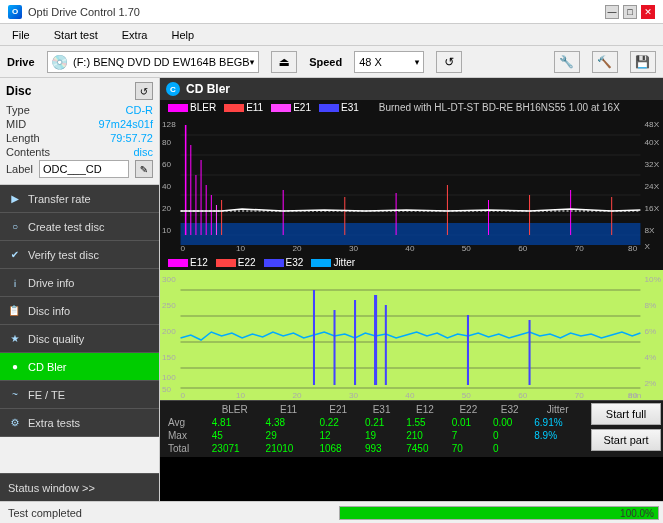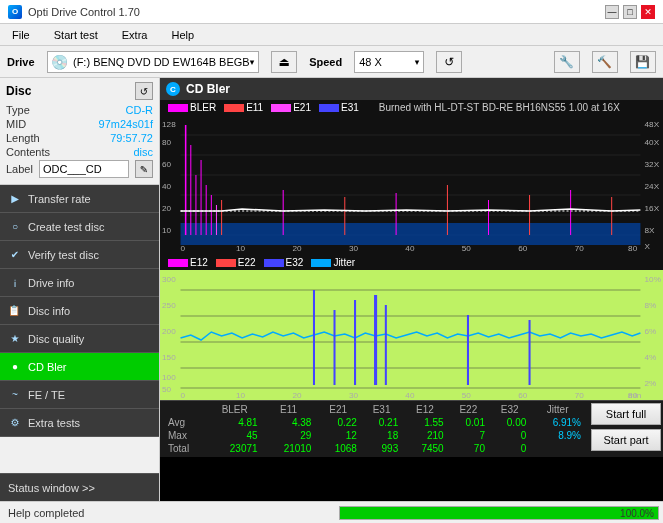--- a/index.html
+++ b/index.html
@@ -63,21 +63,21 @@
     
     .legend { display: flex; align-items: center; gap: 8px; padding: 2px 8px; background: #111; }
     .legend-item { display: flex; align-items: center; gap: 2px; font-size: 10px; }
     .legend-color { width: 20px; height: 8px; }
     .legend-label { color: white; }
     .legend-desc { color: #ccc; font-size: 10px; margin-left: 12px; }
     
     .chart-svg { width: 100%; height: 100%; }
     .data-table { width: 100%; border-collapse: collapse; font-size: 10px; }
     .data-table th { color: #aaa; text-align: center; padding: 1px 4px; font-weight: normal; }
-    .data-table td { color: #00ff00; text-align: right; padding: 1px 4px; }
+    .data-table td { color: #00ff00; text-align: left; padding: 1px 4px; }
     .data-table td.label { color: #aaa; text-align: left; }
     .data-table td.jitter { color: #00ccff; }
     
     
     .bottom-bar { display: flex; align-items: center; height: 22px; background: #f0f0f0; border-top: 1px solid #ccc; }
     .status-text { flex: 1; padding: 0 8px; font-size: 11px; color: #333; }
     .progress-bar-container { flex: 1; height: 14px; background: #ddd; border: 1px solid #aaa; margin: 0 4px; position: relative; }
     .progress-bar-fill { height: 100%; background: #00cc00; }
     .progress-text { position: absolute; right: 4px; top: 0; line-height: 14px; font-size: 10px; color: #333; }
     
@@ -378,21 +378,21 @@
               <td>1.55</td>
               <td>0.01</td>
               <td>0.00</td>
               <td class="jitter">6.91%</td>
             </tr>
             <tr>
               <td class="label">Max</td>
               <td>45</td>
               <td>29</td>
               <td>12</td>
-              <td>18</td>
+              <td>19</td>
               <td>210</td>
               <td>7</td>
               <td>0</td>
               <td class="jitter">8.9%</td>
             </tr>
             <tr>
               <td class="label">Total</td>
               <td>23071</td>
               <td>21010</td>
               <td>1068</td>
@@ -408,18 +408,18 @@
       <div class="start-buttons">
         <button class="start-btn">Start full</button>
         <button class="start-btn">Start part</button>
       </div>
     </div>
 
   </div>
 </div>
 
 <div class="bottom-bar">
-  <span class="status-text">Help completed</span>
+  <span class="status-text">Test completed</span>
   <div class="progress-bar-container">
     <div class="progress-bar-fill" style="width:100%;"></div>
     <span class="progress-text">100.0%</span>
   </div>
 </div>
 
 </body></html>

